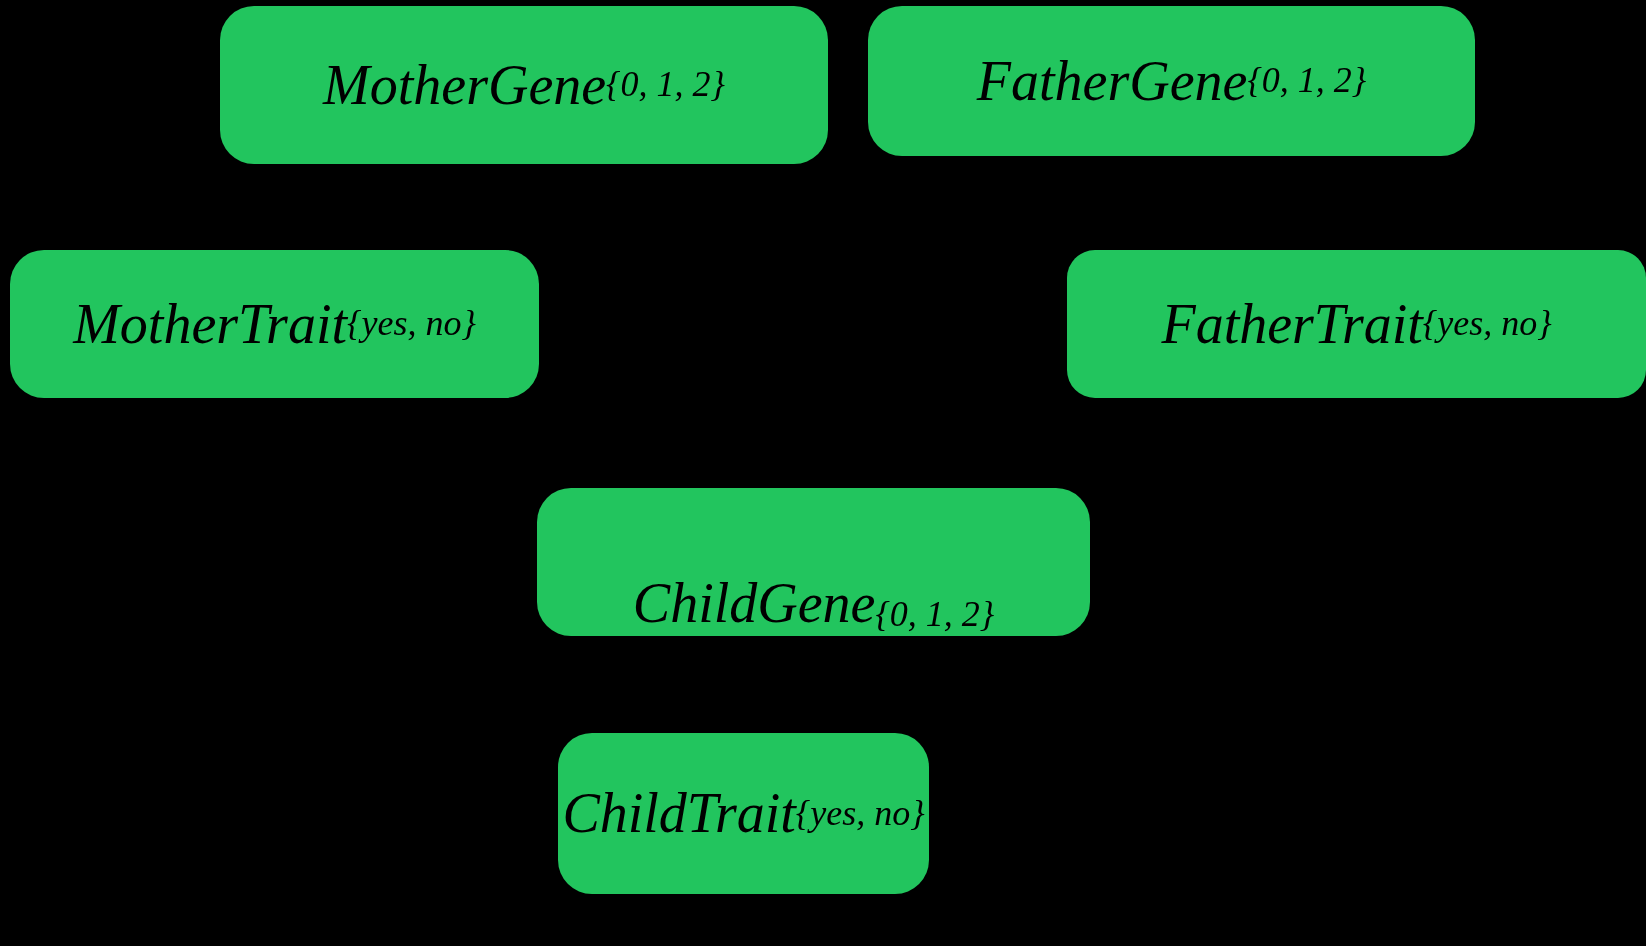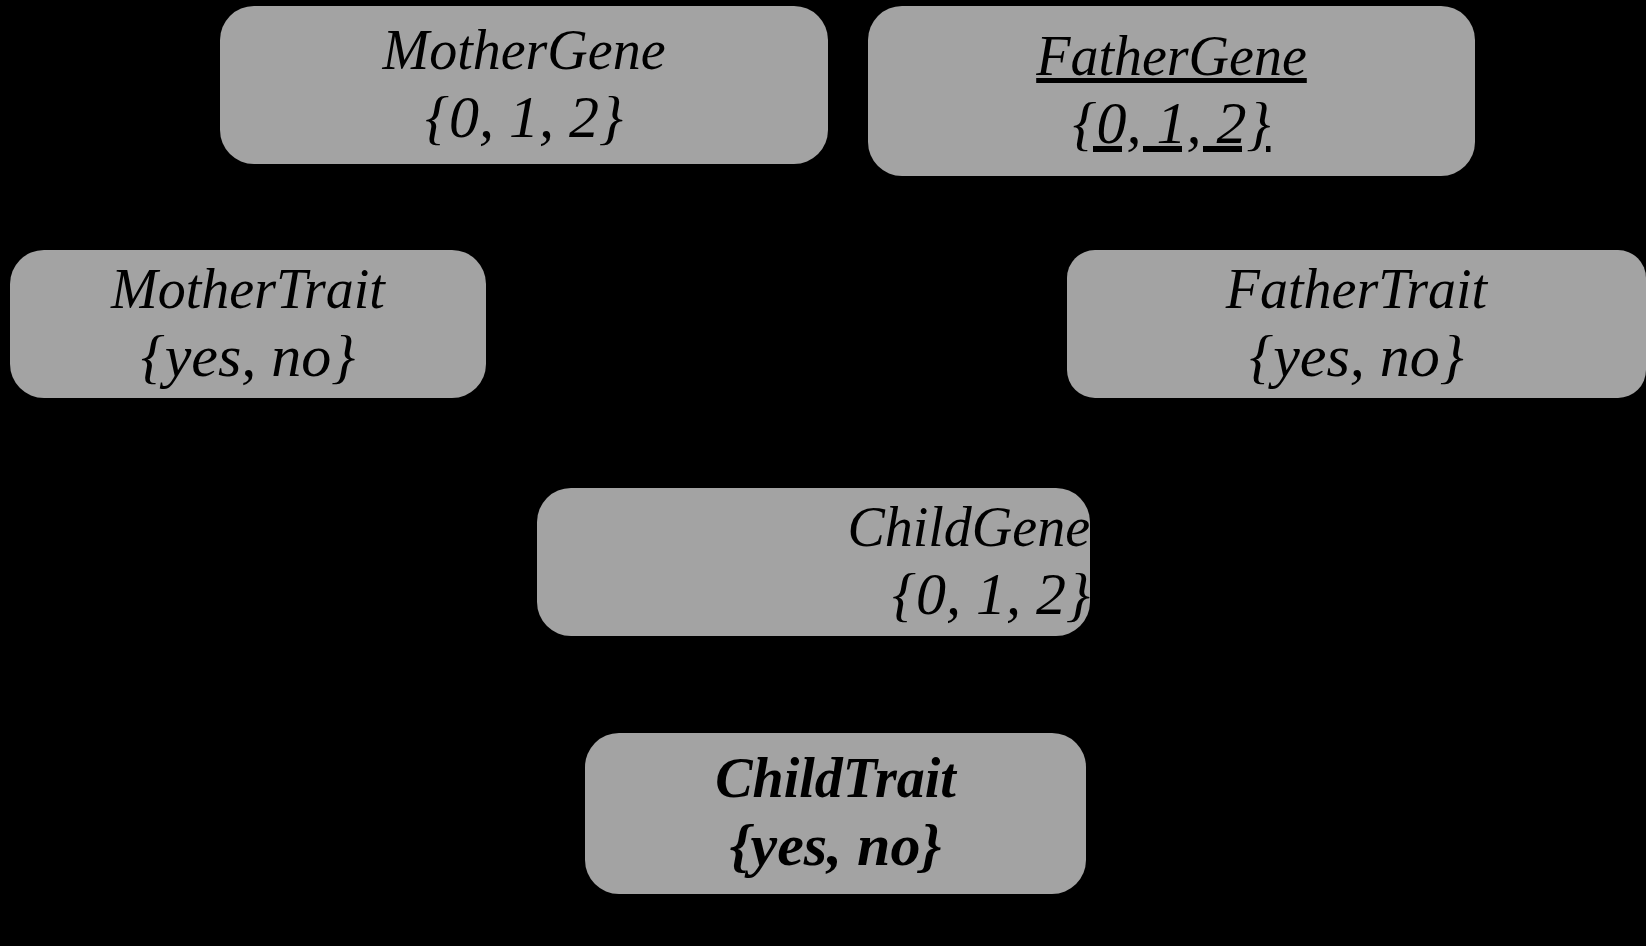--- a/index.html
+++ b/index.html
@@ -9,50 +9,50 @@
   }
   #canvas {
     position: relative;
     width: 1646px;
     height: 946px;
     background: #000000;
     overflow: hidden;
   }
   .node {
     position: absolute;
-    background: #a3a3a3;
+    background: #22c55e;
     border-radius: 34px;
     display: flex;
-    flex-direction: column;
+    flex-direction: row;
     align-items: center;
     justify-content: center;
     box-sizing: border-box;
     color: #000000;
     font-family: "Liberation Serif", "DejaVu Serif", serif;
     font-style: italic;
     line-height: 1.16;
     text-align: center;
     overflow: hidden;
   }
   .node .node-name {
     font-size: 56px;
     white-space: nowrap;
   }
   .node .node-domain {
-    font-size: 60px;
+    font-size: 36px;
     white-space: nowrap;
   }
 
   
   #node-mother-gene  { left: 220px; top: 6px;   width: 608px; height: 158px; }
-  #node-father-gene  { left: 868px; top: 6px;   width: 607px; height: 170px; text-decoration: underline; }
-  #node-mother-trait { left: 10px;  top: 250px; width: 476px; height: 148px; }
+  #node-father-gene  { left: 868px; top: 6px;   width: 607px; height: 150px; }
+  #node-mother-trait { left: 10px;  top: 250px; width: 529px; height: 148px; }
   #node-father-trait { left: 1067px;top: 250px; width: 579px; height: 148px; border-radius: 28px; }
   #node-child-gene   { left: 537px; top: 488px; width: 553px; height: 148px; align-items: flex-end; }
-  #node-child-trait  { left: 585px; top: 733px; width: 501px; height: 161px; font-weight: bold; }
+  #node-child-trait  { left: 558px; top: 733px; width: 371px; height: 161px; }
 </style>
 </head>
 <body>
 
 <div id="canvas">
 
   <div class="node" id="node-mother-gene">
     <span class="node-name">MotherGene</span>
     <span class="node-domain">{0, 1, 2}</span>
   </div>

